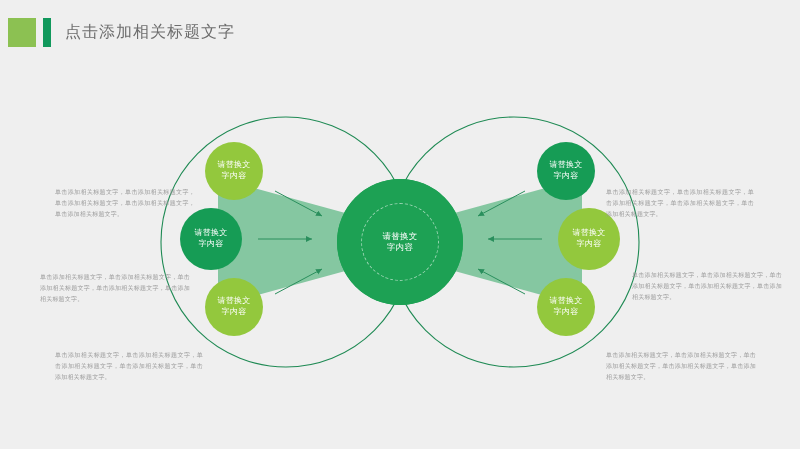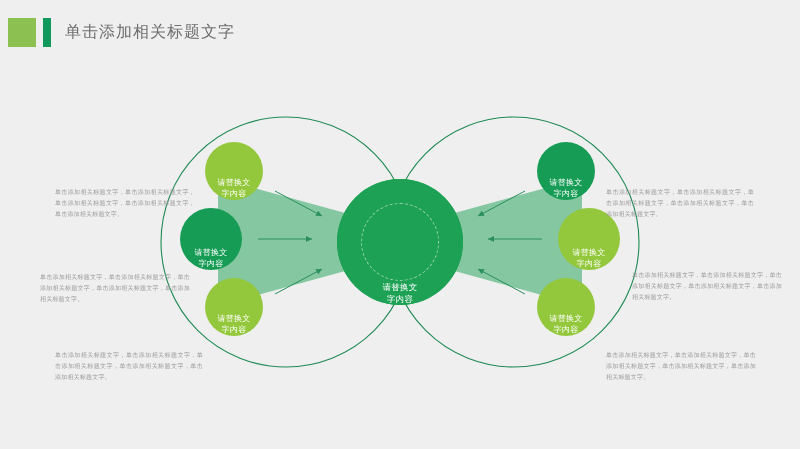--- a/index.html
+++ b/index.html
@@ -40,21 +40,21 @@
   #diagram-svg {
     position: absolute; left: 0; top: 0;
     width: 800px; height: 389px;
   }
 
   
   .node {
     position: absolute;
     border-radius: 50%;
     display: flex; flex-direction: column;
-    align-items: center; justify-content: flex-end;
+    align-items: center; justify-content: center;
     color: #ffffff;
     text-align: center;
     line-height: 1.35;
     font-size: 8px;
     letter-spacing: .3px;
   }
   .node span { display: block; white-space: nowrap; }
   .node-light { background: #93c83d; }
   .node-dark  { background: #169c55; }
 
@@ -95,21 +95,21 @@
   .para-r2 { left: 632px; top: 210px; width: 150px; }
   .para-r3 { left: 606px; top: 290px; width: 150px; }
 </style>
 </head>
 <body>
 
 <div id="slide">
 
   <div class="hdr-block-light"></div>
   <div class="hdr-block-dark"></div>
-  <div class="hdr-title">单击添加相关标题文字</div>
+  <div class="hdr-title">点击添加相关标题文字</div>
 
   <div id="stage">
 
     <svg id="diagram-svg" viewBox="0 0 800 389">
       <defs>
         <marker id="ah" markerWidth="7" markerHeight="7" refX="6" refY="3" orient="auto">
           <path d="M0,0 L6,3 L0,6 Z" fill="#2a8f5d"></path>
         </marker>
       </defs>
 

